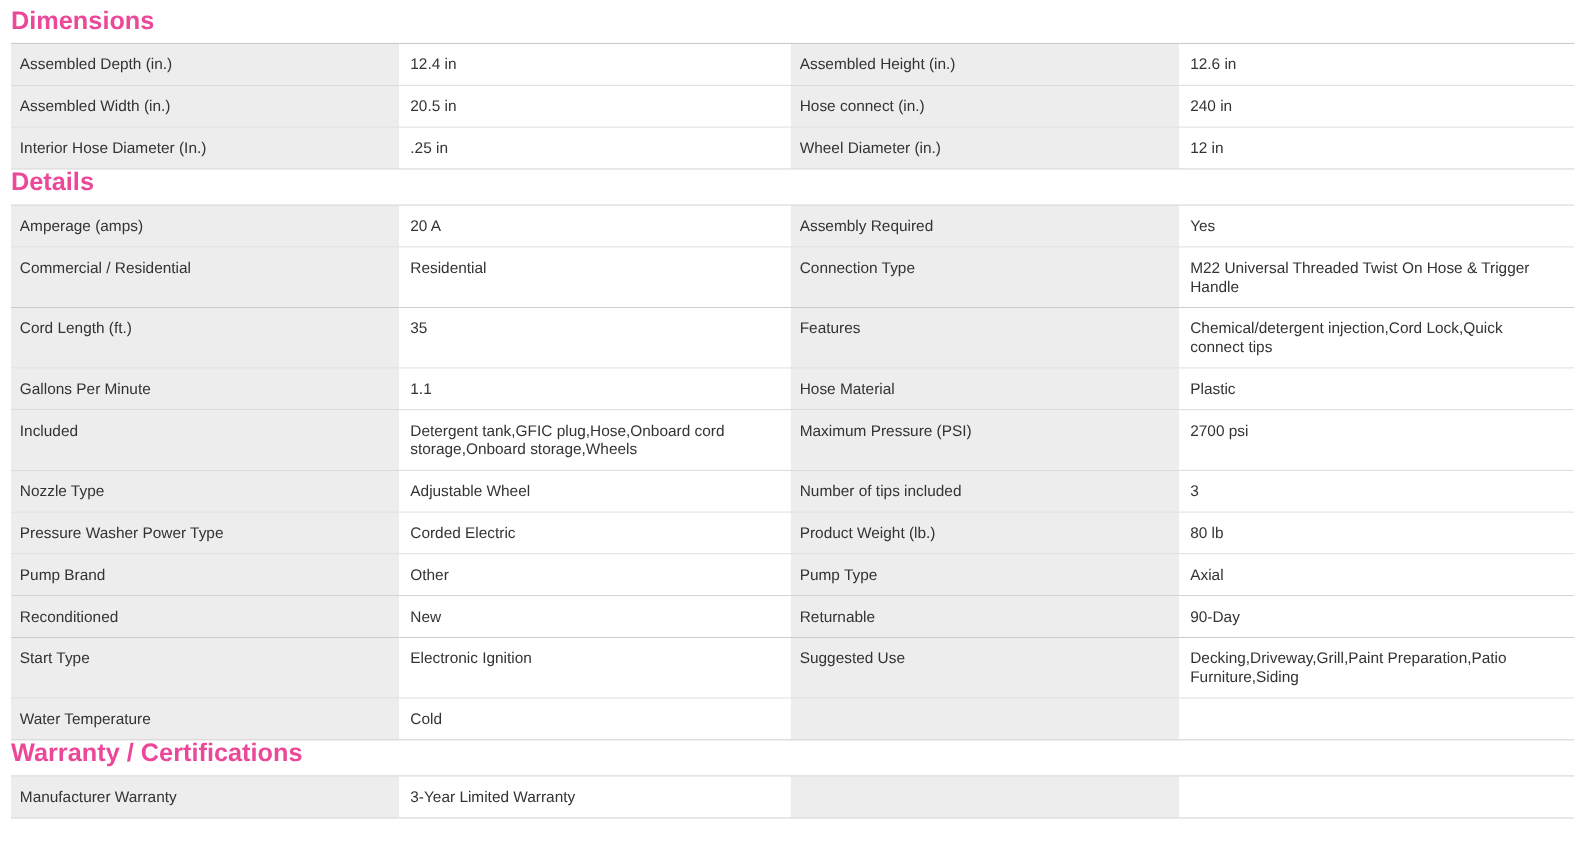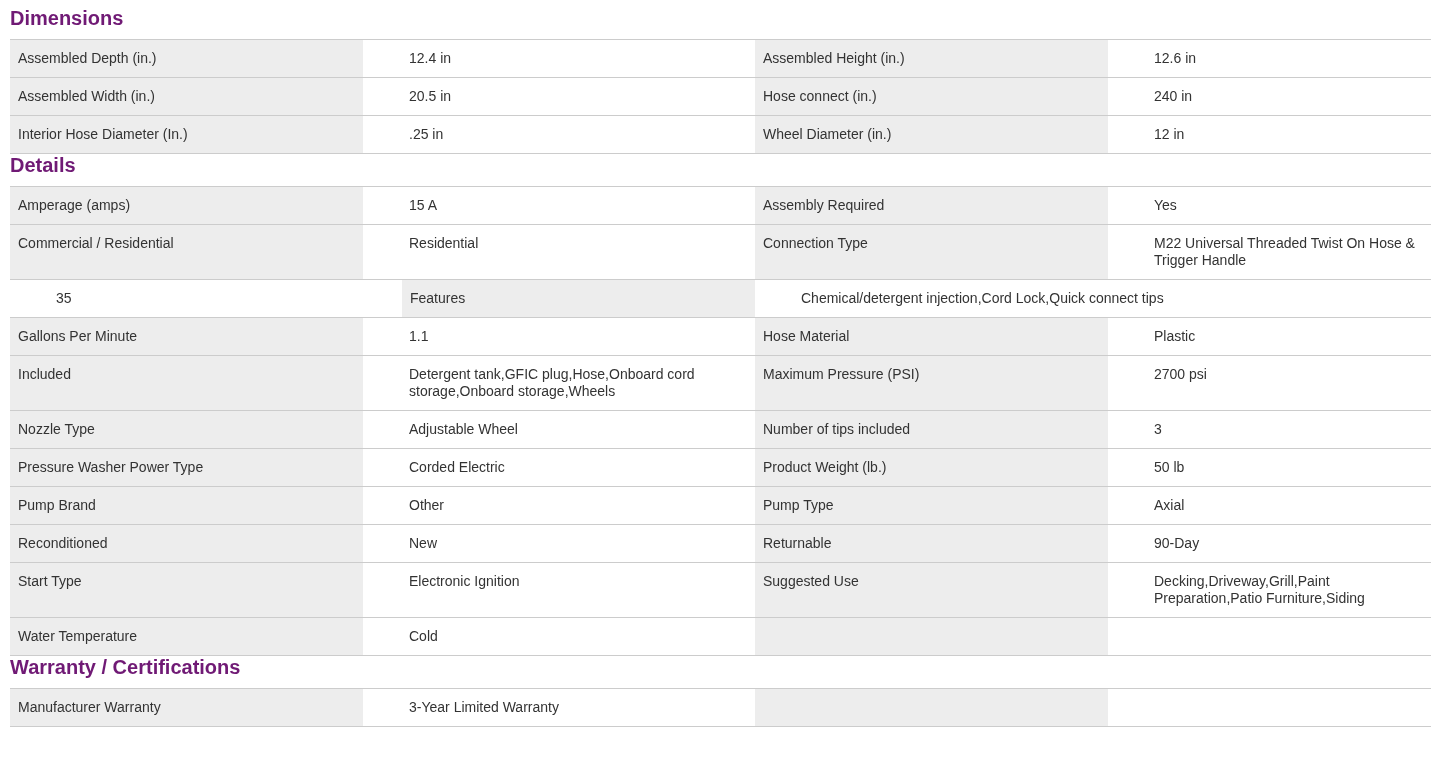--- a/index.html
+++ b/index.html
@@ -10,24 +10,24 @@
     background: #ffffff;
     font-family: "Liberation Sans", "DejaVu Sans", sans-serif;
     color: #333333;
   }
   .spec-page {
     width: 1441px;
     padding: 0 10px;
   }
   .spec-section { }
   .section-title {
-    font-size: 20px;
+    font-size: 23px;
     line-height: 22px;
     font-weight: 600;
-    color: #701a75;
+    color: #ec4899;
     margin-bottom: 10px;
   }
   .spec-section.first .section-title { margin-top: 7px; }
   .spec-section:not(.first) .section-title { }
   .spec-table {
     width: 1421px;
     border-top: 1px solid #cccccc;
   }
   .spec-row {
     display: flex;
@@ -46,21 +46,20 @@
     background: #ededed;
     width: 353px;
     padding-left: 8px;
     padding-right: 10px;
   }
   .cell.val {
     background: #ffffff;
     width: 356px;
     padding-left: 10px;
     padding-right: 14px;
-    margin-left: 36px;
   }
   .cell.v2 {
     flex: 1;
   }
 </style>
 </head>
 <body>
 
 <main class="spec-page">
   <div id="sections-root">
@@ -88,33 +87,34 @@
     <div class="cell val v2">12 in</div>
   </div>
 </div>
   </section>
 
   <section class="spec-section">
     <h2 class="section-title">Details</h2>
     <div class="spec-table">
   <div class="spec-row">
     <div class="cell key k1">Amperage (amps)</div>
-    <div class="cell val v1">15 A</div>
+    <div class="cell val v1">20 A</div>
     <div class="cell key k2">Assembly Required</div>
     <div class="cell val v2">Yes</div>
   </div>
 
   <div class="spec-row">
     <div class="cell key k1">Commercial / Residential</div>
     <div class="cell val v1">Residential</div>
     <div class="cell key k2">Connection Type</div>
     <div class="cell val v2">M22 Universal Threaded Twist On Hose &amp; Trigger Handle</div>
   </div>
 
   <div class="spec-row">
+    <div class="cell key k1">Cord Length (ft.)</div>
     <div class="cell val v1">35</div>
     <div class="cell key k2">Features</div>
     <div class="cell val v2">Chemical/detergent injection,Cord Lock,Quick connect tips</div>
   </div>
 
   <div class="spec-row">
     <div class="cell key k1">Gallons Per Minute</div>
     <div class="cell val v1">1.1</div>
     <div class="cell key k2">Hose Material</div>
     <div class="cell val v2">Plastic</div>
@@ -131,21 +131,21 @@
     <div class="cell key k1">Nozzle Type</div>
     <div class="cell val v1">Adjustable Wheel</div>
     <div class="cell key k2">Number of tips included</div>
     <div class="cell val v2">3</div>
   </div>
 
   <div class="spec-row">
     <div class="cell key k1">Pressure Washer Power Type</div>
     <div class="cell val v1">Corded Electric</div>
     <div class="cell key k2">Product Weight (lb.)</div>
-    <div class="cell val v2">50 lb</div>
+    <div class="cell val v2">80 lb</div>
   </div>
 
   <div class="spec-row">
     <div class="cell key k1">Pump Brand</div>
     <div class="cell val v1">Other</div>
     <div class="cell key k2">Pump Type</div>
     <div class="cell val v2">Axial</div>
   </div>
 
   <div class="spec-row">

